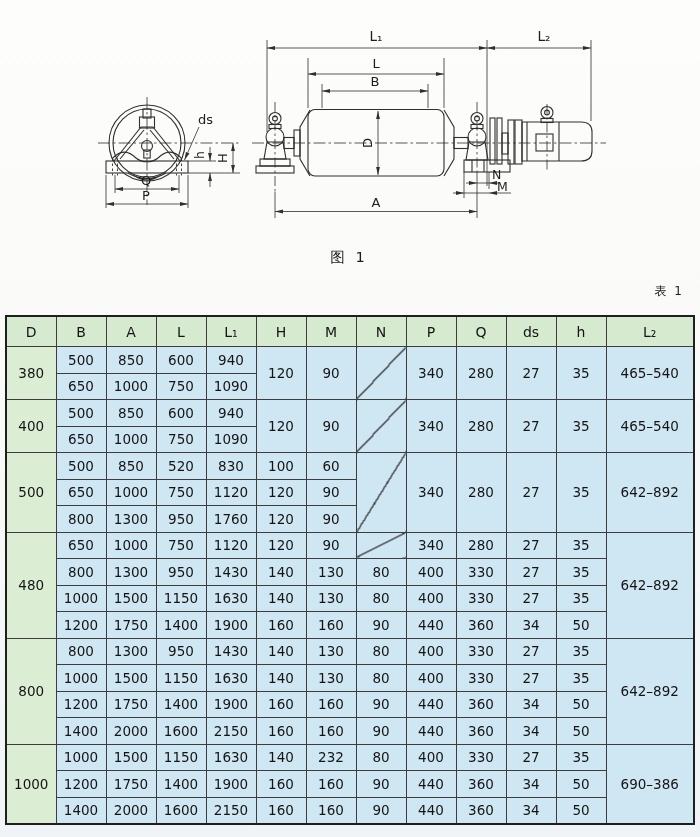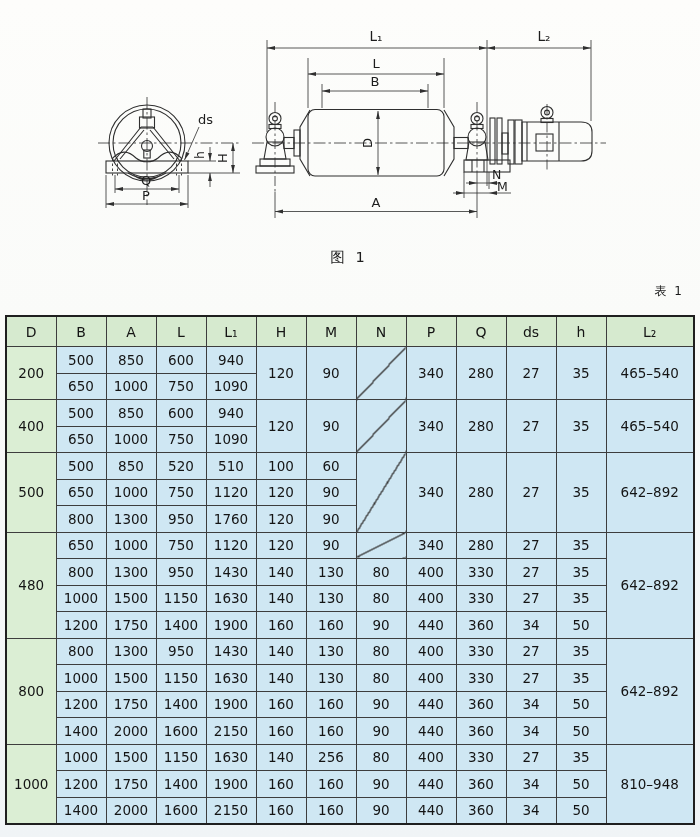--- a/index.html
+++ b/index.html
@@ -215,21 +215,21 @@
         <th>P</th>
         <th>Q</th>
         <th>ds</th>
         <th>h</th>
         <th>L₂</th>
       </tr>
     </thead>
     <tbody>
 
       <tr>
-        <td class="dcol" rowspan="2">200</td>
+        <td class="dcol" rowspan="2">380</td>
         <td>500</td>
         <td>850</td>
         <td>600</td>
         <td>940</td>
         <td rowspan="2">120</td>
         <td rowspan="2">90</td>
         <td rowspan="2" class="slash"></td>
         <td rowspan="2">340</td>
         <td rowspan="2">280</td>
         <td rowspan="2">27</td>
@@ -263,21 +263,21 @@
         <td>1000</td>
         <td>750</td>
         <td>1090</td>
       </tr>
 
       <tr>
         <td class="dcol" rowspan="3">500</td>
         <td>500</td>
         <td>850</td>
         <td>520</td>
-        <td>510</td>
+        <td>830</td>
         <td>100</td>
         <td>60</td>
         <td rowspan="3" class="slash"></td>
         <td rowspan="3">340</td>
         <td rowspan="3">280</td>
         <td rowspan="3">27</td>
         <td rowspan="3">35</td>
         <td rowspan="3">642–892</td>
       </tr>
       <tr>
@@ -407,27 +407,27 @@
         <td>50</td>
       </tr>
 
       <tr>
         <td class="dcol" rowspan="3">1000</td>
         <td>1000</td>
         <td>1500</td>
         <td>1150</td>
         <td>1630</td>
         <td>140</td>
-        <td>256</td>
+        <td>232</td>
         <td>80</td>
         <td>400</td>
         <td>330</td>
         <td>27</td>
         <td>35</td>
-        <td rowspan="3">810–948</td>
+        <td rowspan="3">690–386</td>
       </tr>
       <tr>
         <td>1200</td>
         <td>1750</td>
         <td>1400</td>
         <td>1900</td>
         <td>160</td>
         <td>160</td>
         <td>90</td>
         <td>440</td>

